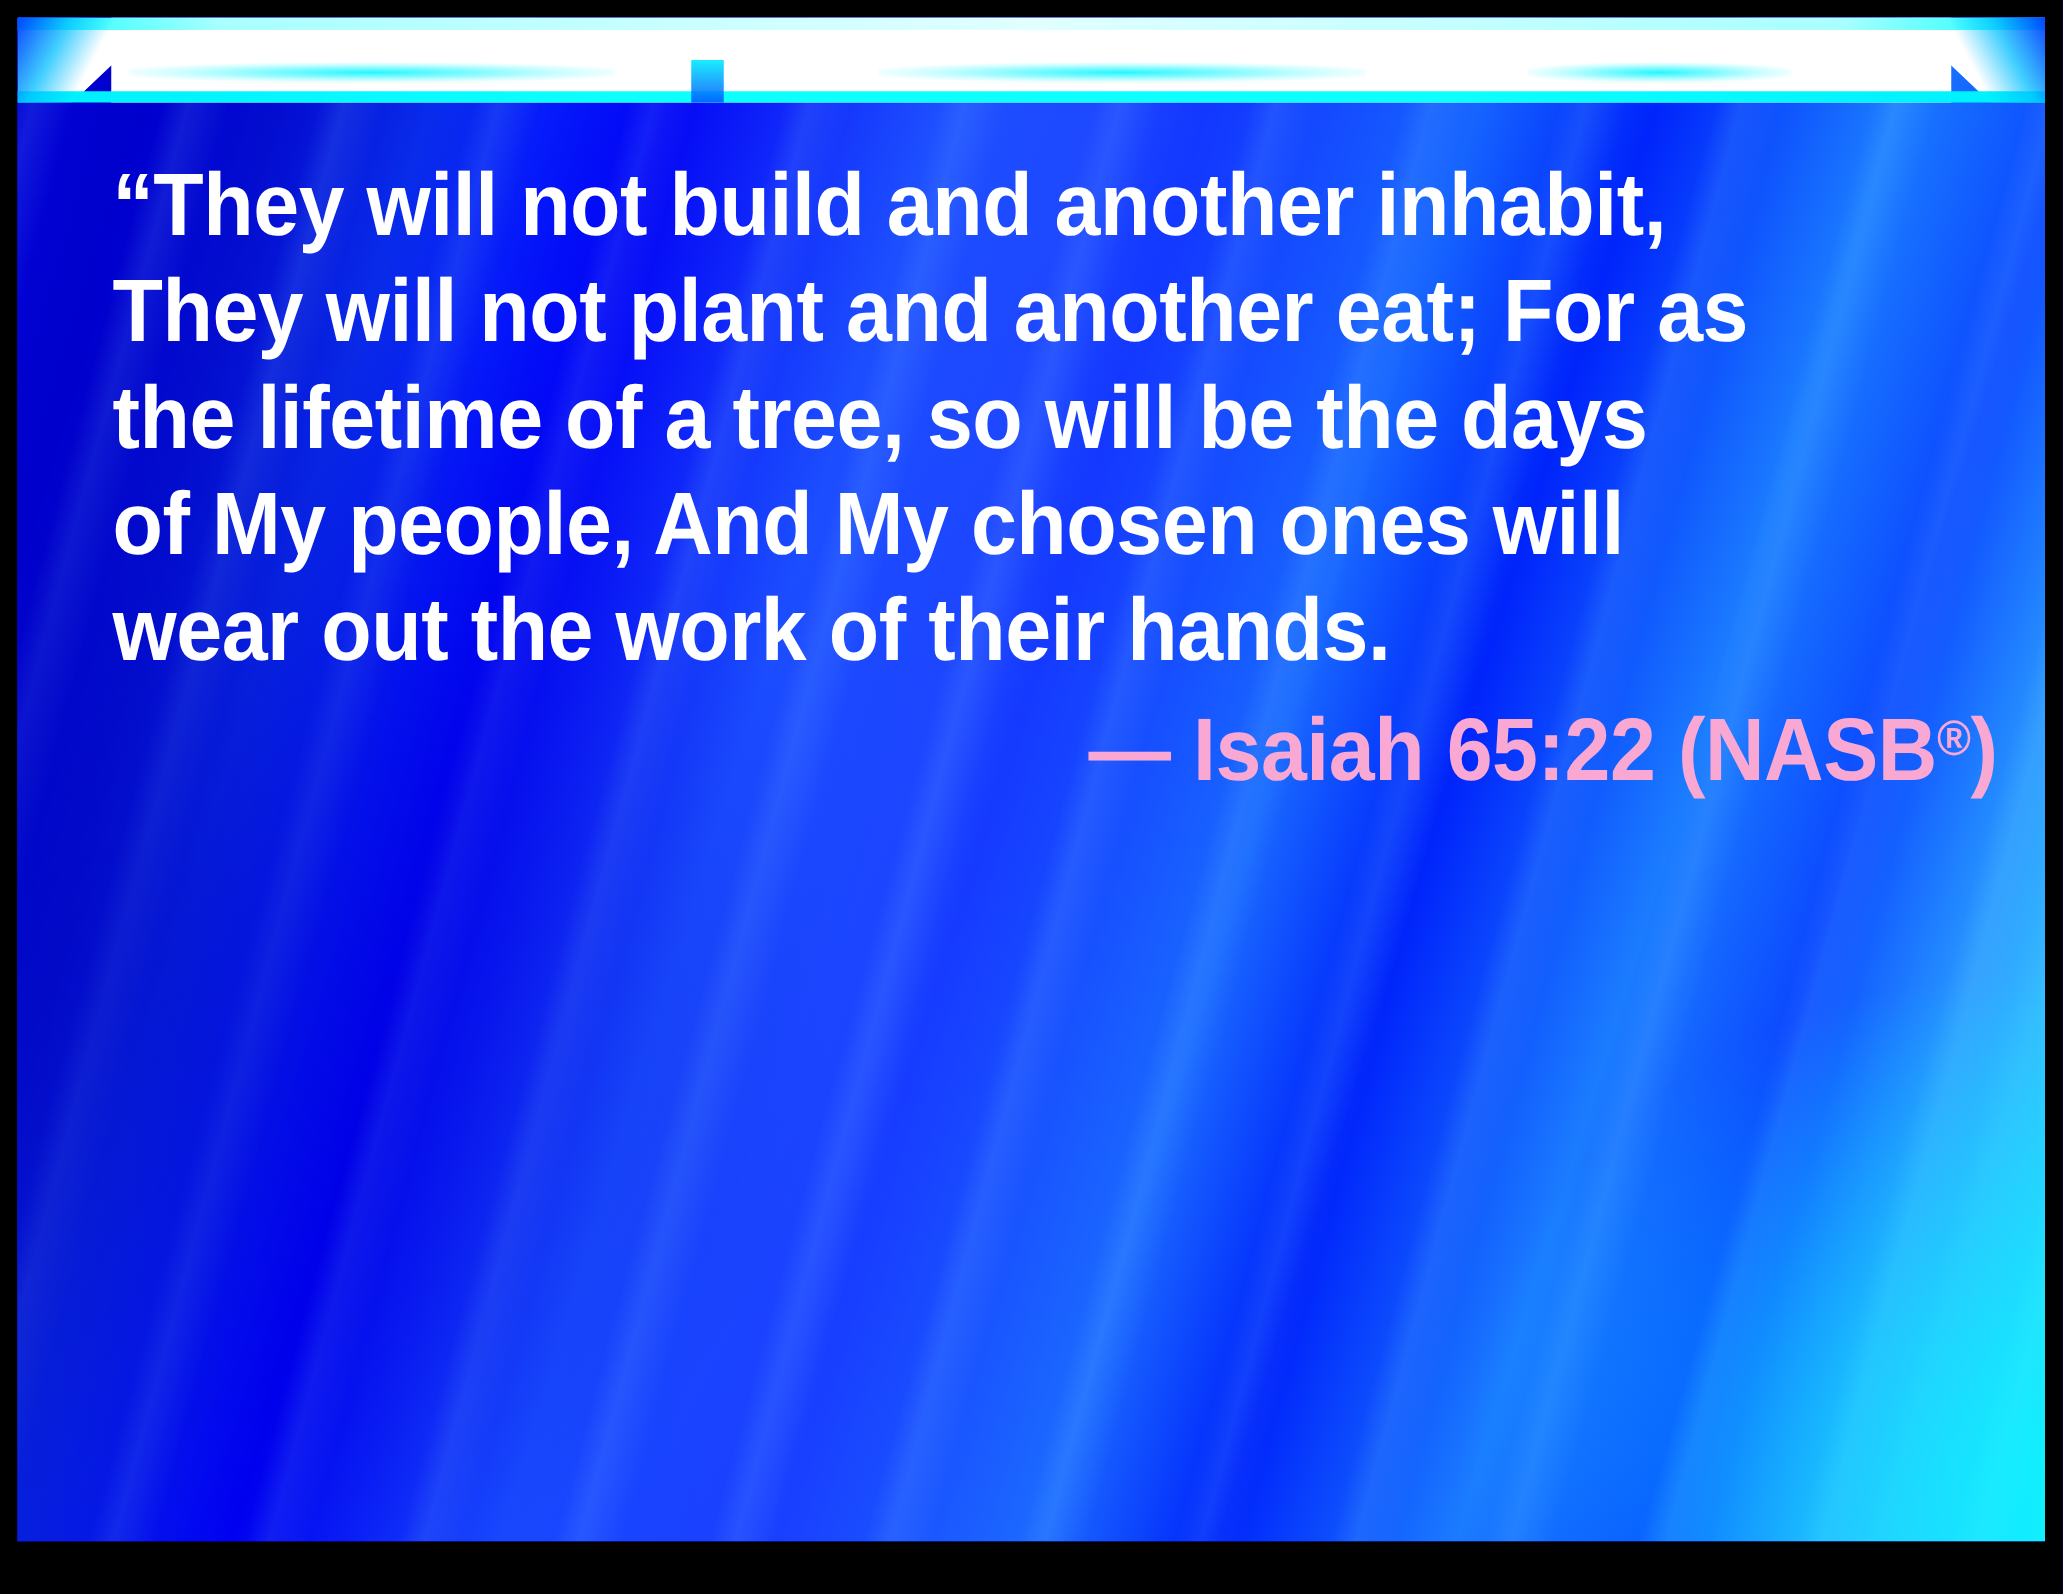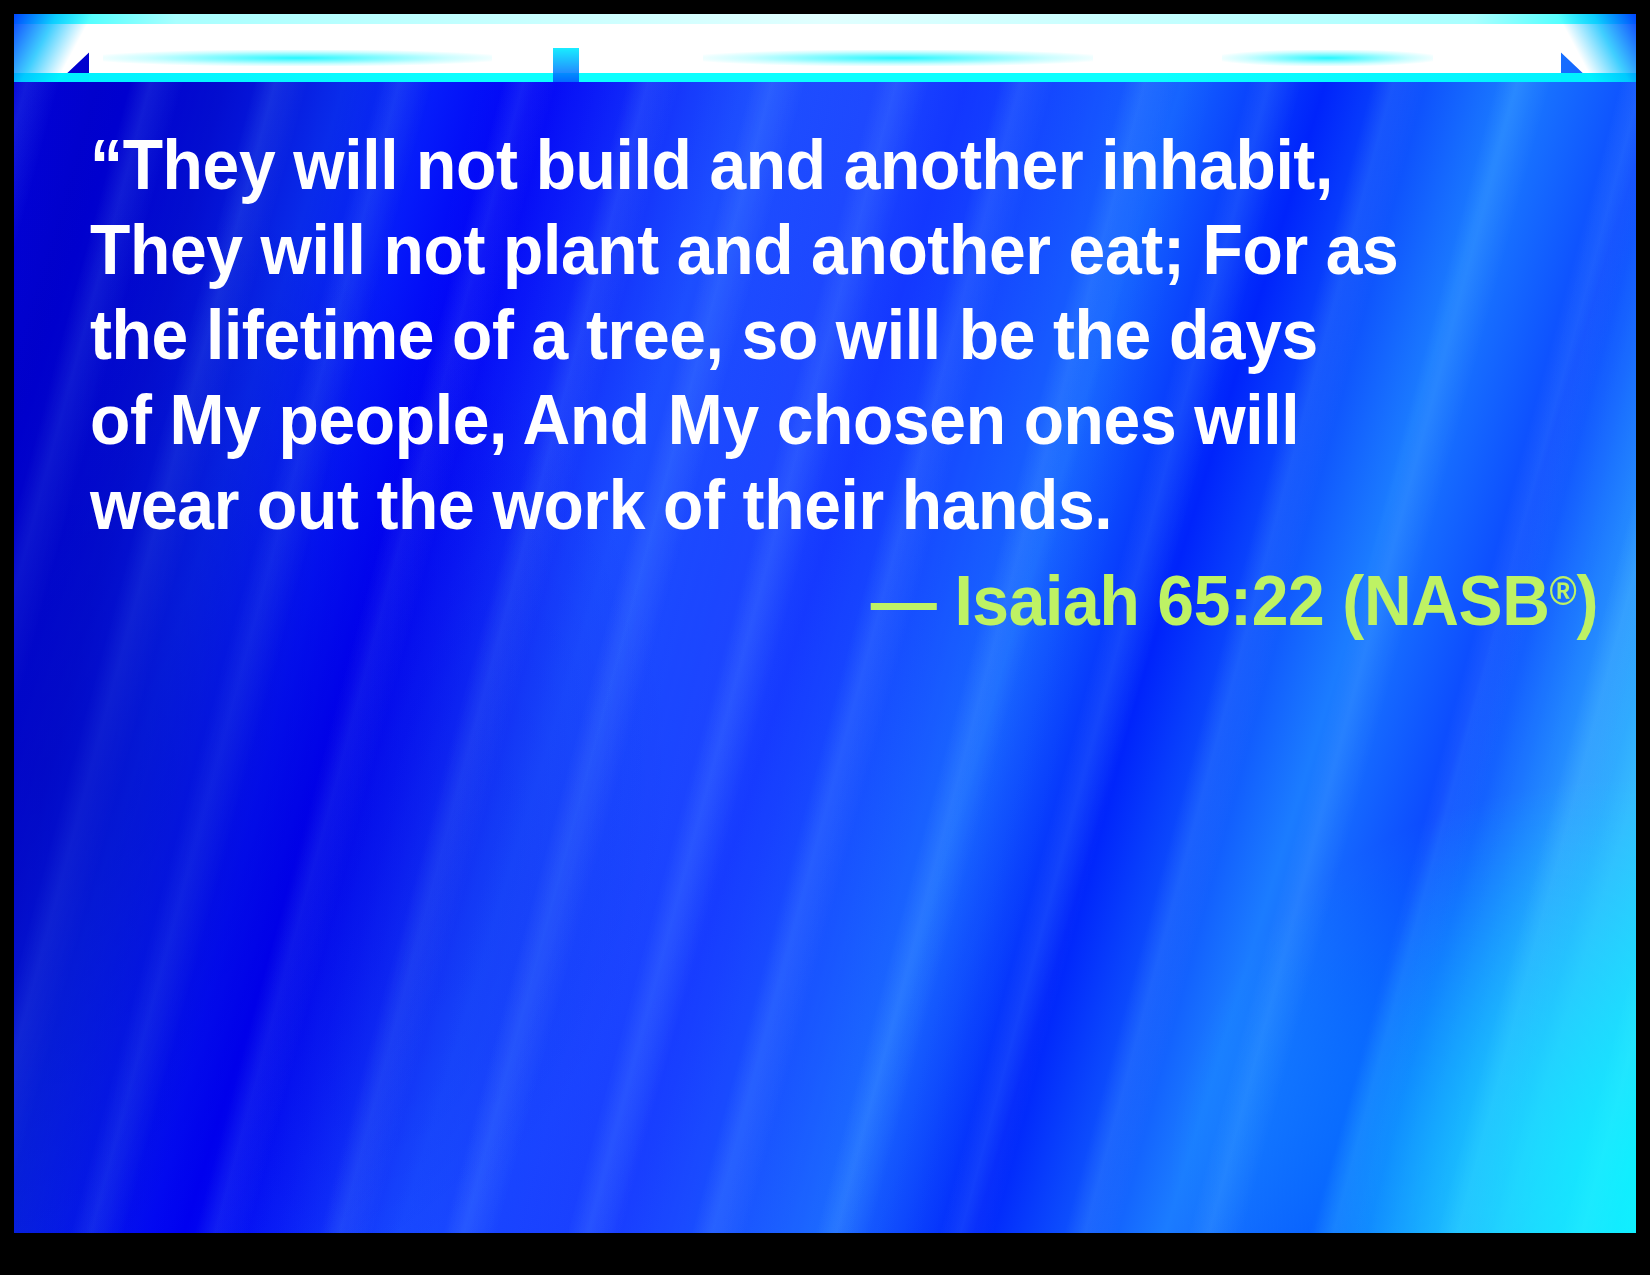--- a/index.html
+++ b/index.html
@@ -219,21 +219,21 @@
     white-space: nowrap;
     transform: scaleX(0.93);
     transform-origin: left center;
   }
   #attribution {
     position: absolute;
     left: 76px;
     top: 535px;
     width: 1508px;
     text-align: right;
-    color: #bef264;
+    color: #f9a8d4;
     font-family: "Liberation Sans Narrow", "Liberation Sans", sans-serif;
     font-weight: bold;
     font-size: 71px;
     line-height: 85px;
     letter-spacing: -0.4px;
     white-space: nowrap;
     z-index: 5;
   }
   #attribution .attr-inner {
     display: inline-block;

